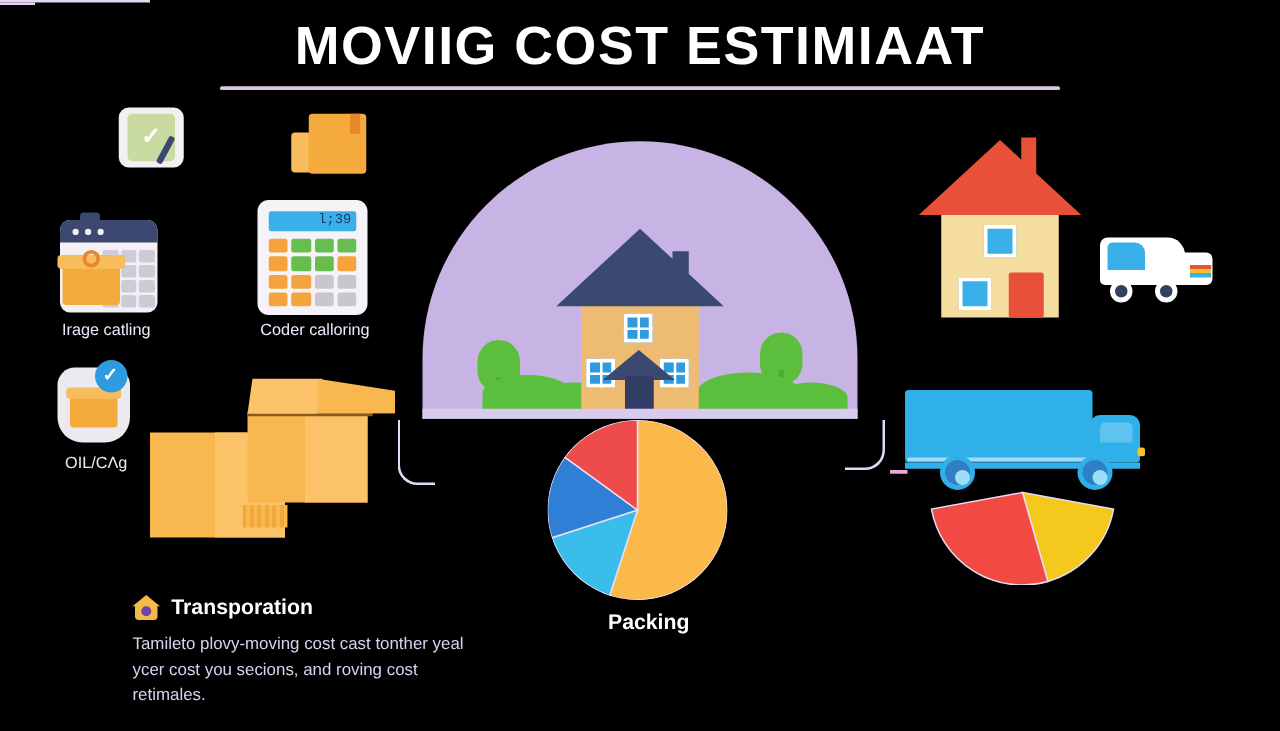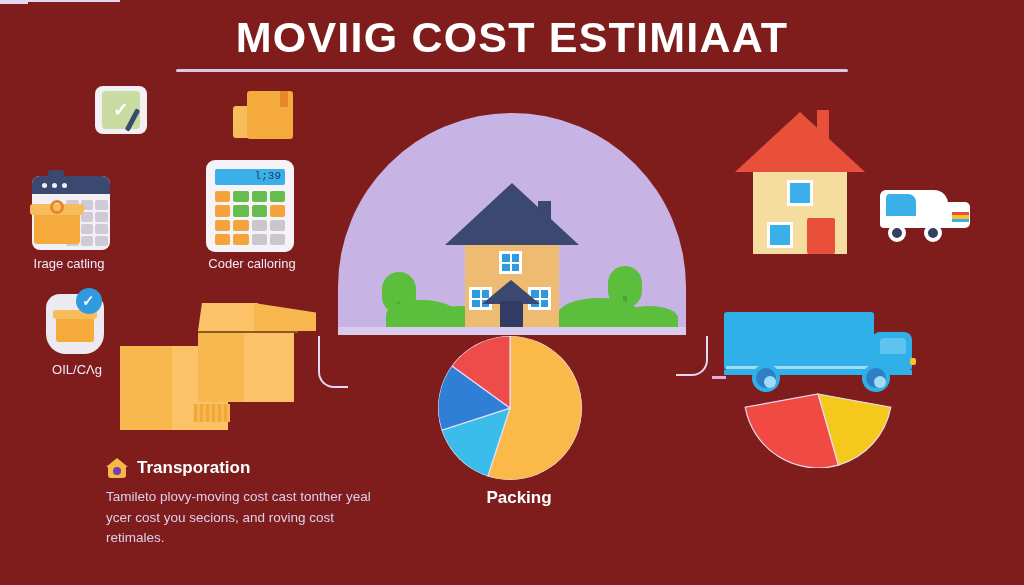--- a/index.html
+++ b/index.html
@@ -2,21 +2,21 @@
 <html><head>
 <meta charset="utf-8">
 <style>
   * { margin:0; padding:0; box-sizing:border-box; }
   html,body { background:#2b2b2b; }
   body { font-family:"Liberation Sans", sans-serif; }
 
   #poster {
     position:relative;
     width:1024px; height:585px;
-    background:#7f1d1d;
+    background:#000000;
     overflow:hidden;
   }
 
   
   #title-block {
     position:absolute; left:176px; top:14px; width:672px;
     text-align:center;
   }
   #poster-title {
     font-size:43px;
@@ -193,21 +193,21 @@
   }
   #boxes-top-big::after {
     content:""; position:absolute; left:33px; top:0; width:8px; height:16px; background:#e8862a;
   }
   #boxes-top-small {
     position:absolute; left:0; top:18px; width:18px; height:32px;
     background:#f7bc5c; border-radius:3px;
   }
 
   
-  #icon-calendar { left:20px; top:170px; width:98px; height:84px; }
+  #icon-calendar { left:36px; top:170px; width:98px; height:84px; }
   #cal-card {
     position:absolute; left:12px; top:6px; width:78px; height:74px;
     background:#f2f0f5; border-radius:8px;
   }
   #cal-header {
     position:absolute; left:12px; top:6px; width:78px; height:18px;
     background:#3b4870; border-radius:8px 8px 0 0;
   }
   .cal-dot { position:absolute; top:13px; width:5px; height:5px; border-radius:50%; background:#f2f0f5; }
   #cal-tab {
@@ -337,21 +337,21 @@
   #truck-wheel-f { left:138px; }
   #truck-bumper { position:absolute; left:0; top:58px; width:188px; height:5px; background:#30b0e8; }
   #truck-dash { position:absolute; left:-12px; top:64px; width:14px; height:3px; background:#e8a8d8; }
 
   
   .section { position:absolute; }
   .section-head { display:flex; align-items:center; gap:9px; margin-bottom:9px; }
   .section-title { color:#ffffff; font-size:17px; font-weight:bold; }
   .section-body { color:#ddd0ef; font-size:13.5px; line-height:1.52; }
 
-  #sec-transportation { left:106px; top:458px; width:268px; }
+  #sec-transportation { left:106px; top:476px; width:268px; }
   #sec-transportation .section-body { text-align:left; }
   #sec-packing { left:400px; top:488px; width:238px; text-align:center; }
   #sec-packing .section-head { justify-content:center; }
   #sec-labor { left:708px; top:488px; width:248px; text-align:center; }
   #sec-labor .section-head { justify-content:center; }
 
   #transport-icon { position:relative; width:22px; height:20px; flex:0 0 22px; }
   #transport-icon .roof {
     position:absolute; left:0; top:0; width:0; height:0;
     border-left:11px solid transparent; border-right:11px solid transparent;

